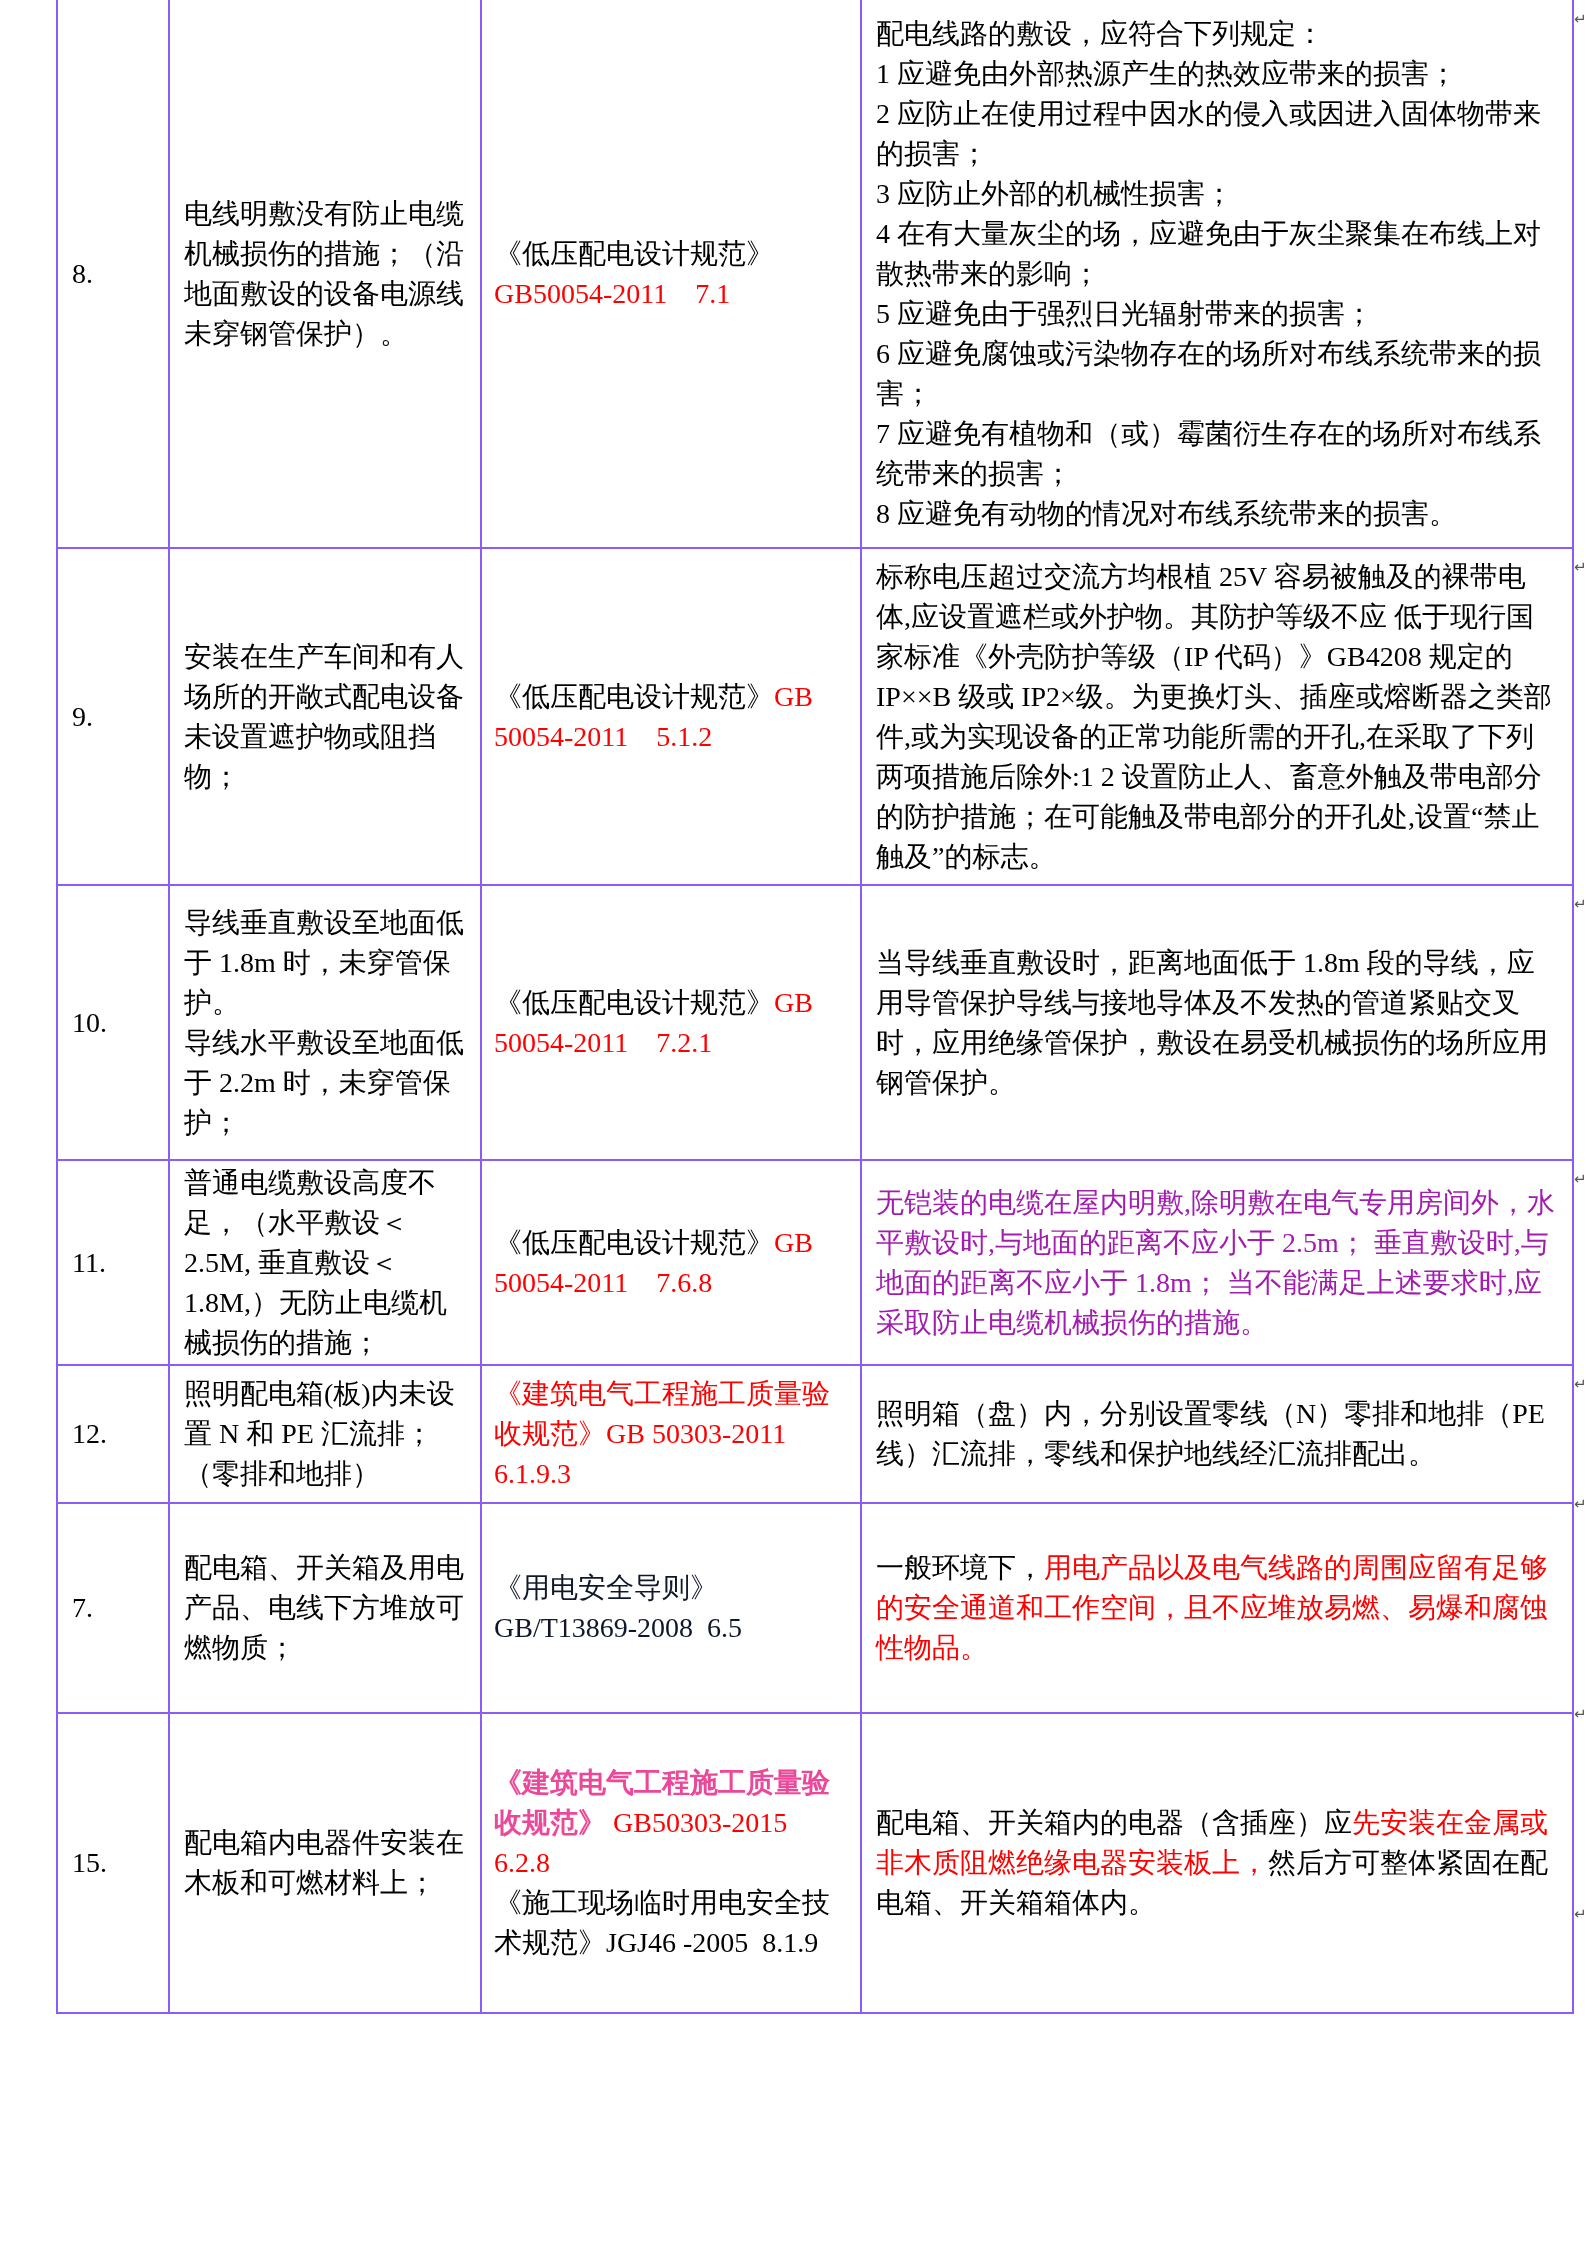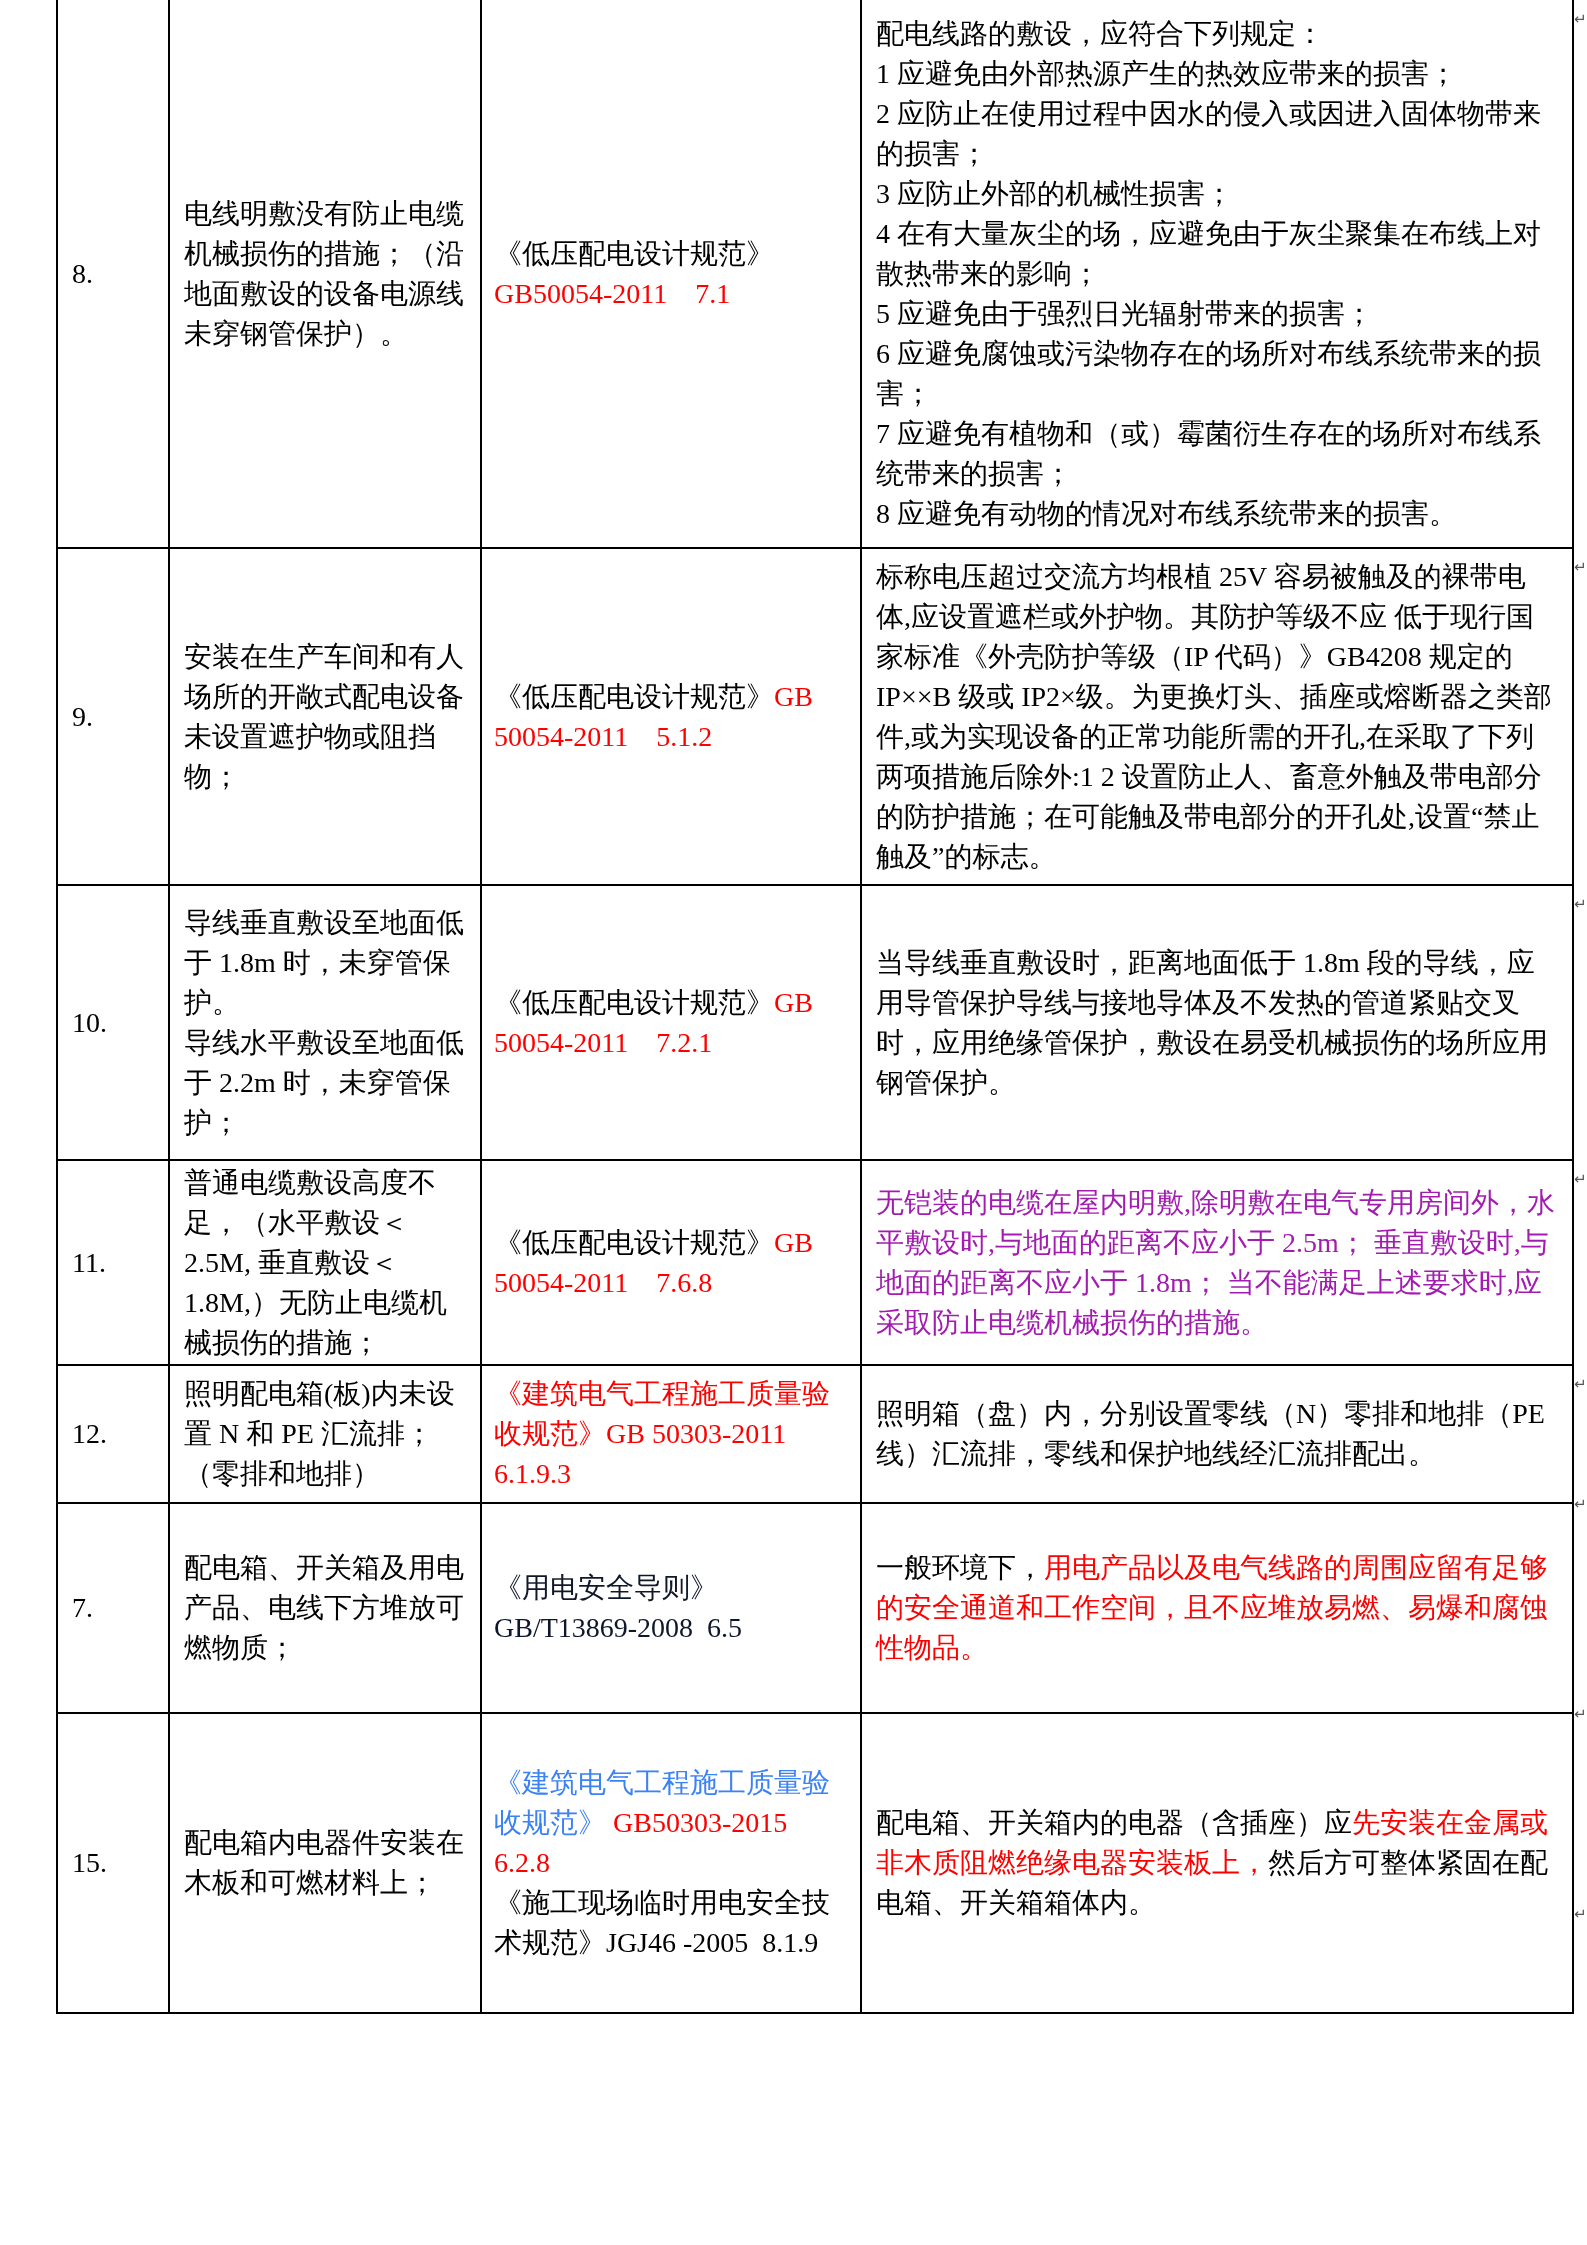--- a/index.html
+++ b/index.html
@@ -11,21 +11,21 @@
   .doc-table{
     position:absolute;left:56px;top:0;
     border-collapse:collapse;table-layout:fixed;
     width:1516px;
   }
   .doc-table col.c1{width:112px;}
   .doc-table col.c2{width:312px;}
   .doc-table col.c3{width:380px;}
   .doc-table col.c4{width:712px;}
   .doc-table td{
-    border:2px solid #000000;
+    border:2px solid #8b5cf6;
     vertical-align:middle;
     font-size:28px;line-height:40px;color:#000;
     white-space:pre-wrap;
     overflow:hidden;
   }
   .doc-table tr:first-child td{border-top:none;}
   td.c-num{padding:0 0 0 14px;text-align:left;}
   td.c-problem{padding:0 14px;}
   td.c-ref{padding:8px 12px;}
   td.c-content{padding:0 14px;}
@@ -88,21 +88,21 @@
       <tr style="height: 210px;">
     <td class="c-num"><span>7.</span></td>
     <td class="c-problem"><span style="color: rgb(0, 0, 0);">配电箱、开关箱及用电产品、电线下方堆放可燃物质；</span></td>
     <td class="c-ref"><span style="color: #0f172a;">《用电安全导则》
 GB/T13869-2008  6.5</span></td>
     <td class="c-content"><span style="color: rgb(0, 0, 0); margin-top: 20px;">一般环境下，</span><span style="color: rgb(255, 0, 0);">用电产品以及电气线路的周围应留有足够的安全通道和工作空间，且不应堆放易燃、易爆和腐蚀性物品。</span></td>
   </tr>
       <tr style="height: 300px;">
     <td class="c-num"><span>15.</span></td>
     <td class="c-problem"><span style="color: rgb(0, 0, 0);">配电箱内电器件安装在木板和可燃材料上；</span></td>
-    <td class="c-ref"><span style="color: #3b82f6;">《建筑电气工程施工质量验收规范》 </span><span style="color: rgb(255, 0, 0);">GB50303-2015 6.2.8</span><span style="color: rgb(0, 0, 0);">
+    <td class="c-ref"><span style="color: #ec4899; font-weight: bold;">《建筑电气工程施工质量验收规范》 </span><span style="color: rgb(255, 0, 0);">GB50303-2015 6.2.8</span><span style="color: rgb(0, 0, 0);">
 《施工现场临时用电安全技术规范》JGJ46 -2005  8.1.9</span></td>
     <td class="c-content"><span style="color: rgb(0, 0, 0);">配电箱、开关箱内的电器（含插座）应</span><span style="color: rgb(255, 0, 0);">先安装在金属或非木质阻燃绝缘电器安装板上，</span><span style="color: rgb(0, 0, 0);">然后方可整体紧固在配电箱、开关箱箱体内。</span></td>
   </tr>
     </tbody>
 </table>
 
 <div>
     <div class="rowmark" style="top: 10px;">↵</div>
     <div class="rowmark" style="top: 558px;">↵</div>
     <div class="rowmark" style="top: 895px;">↵</div>

